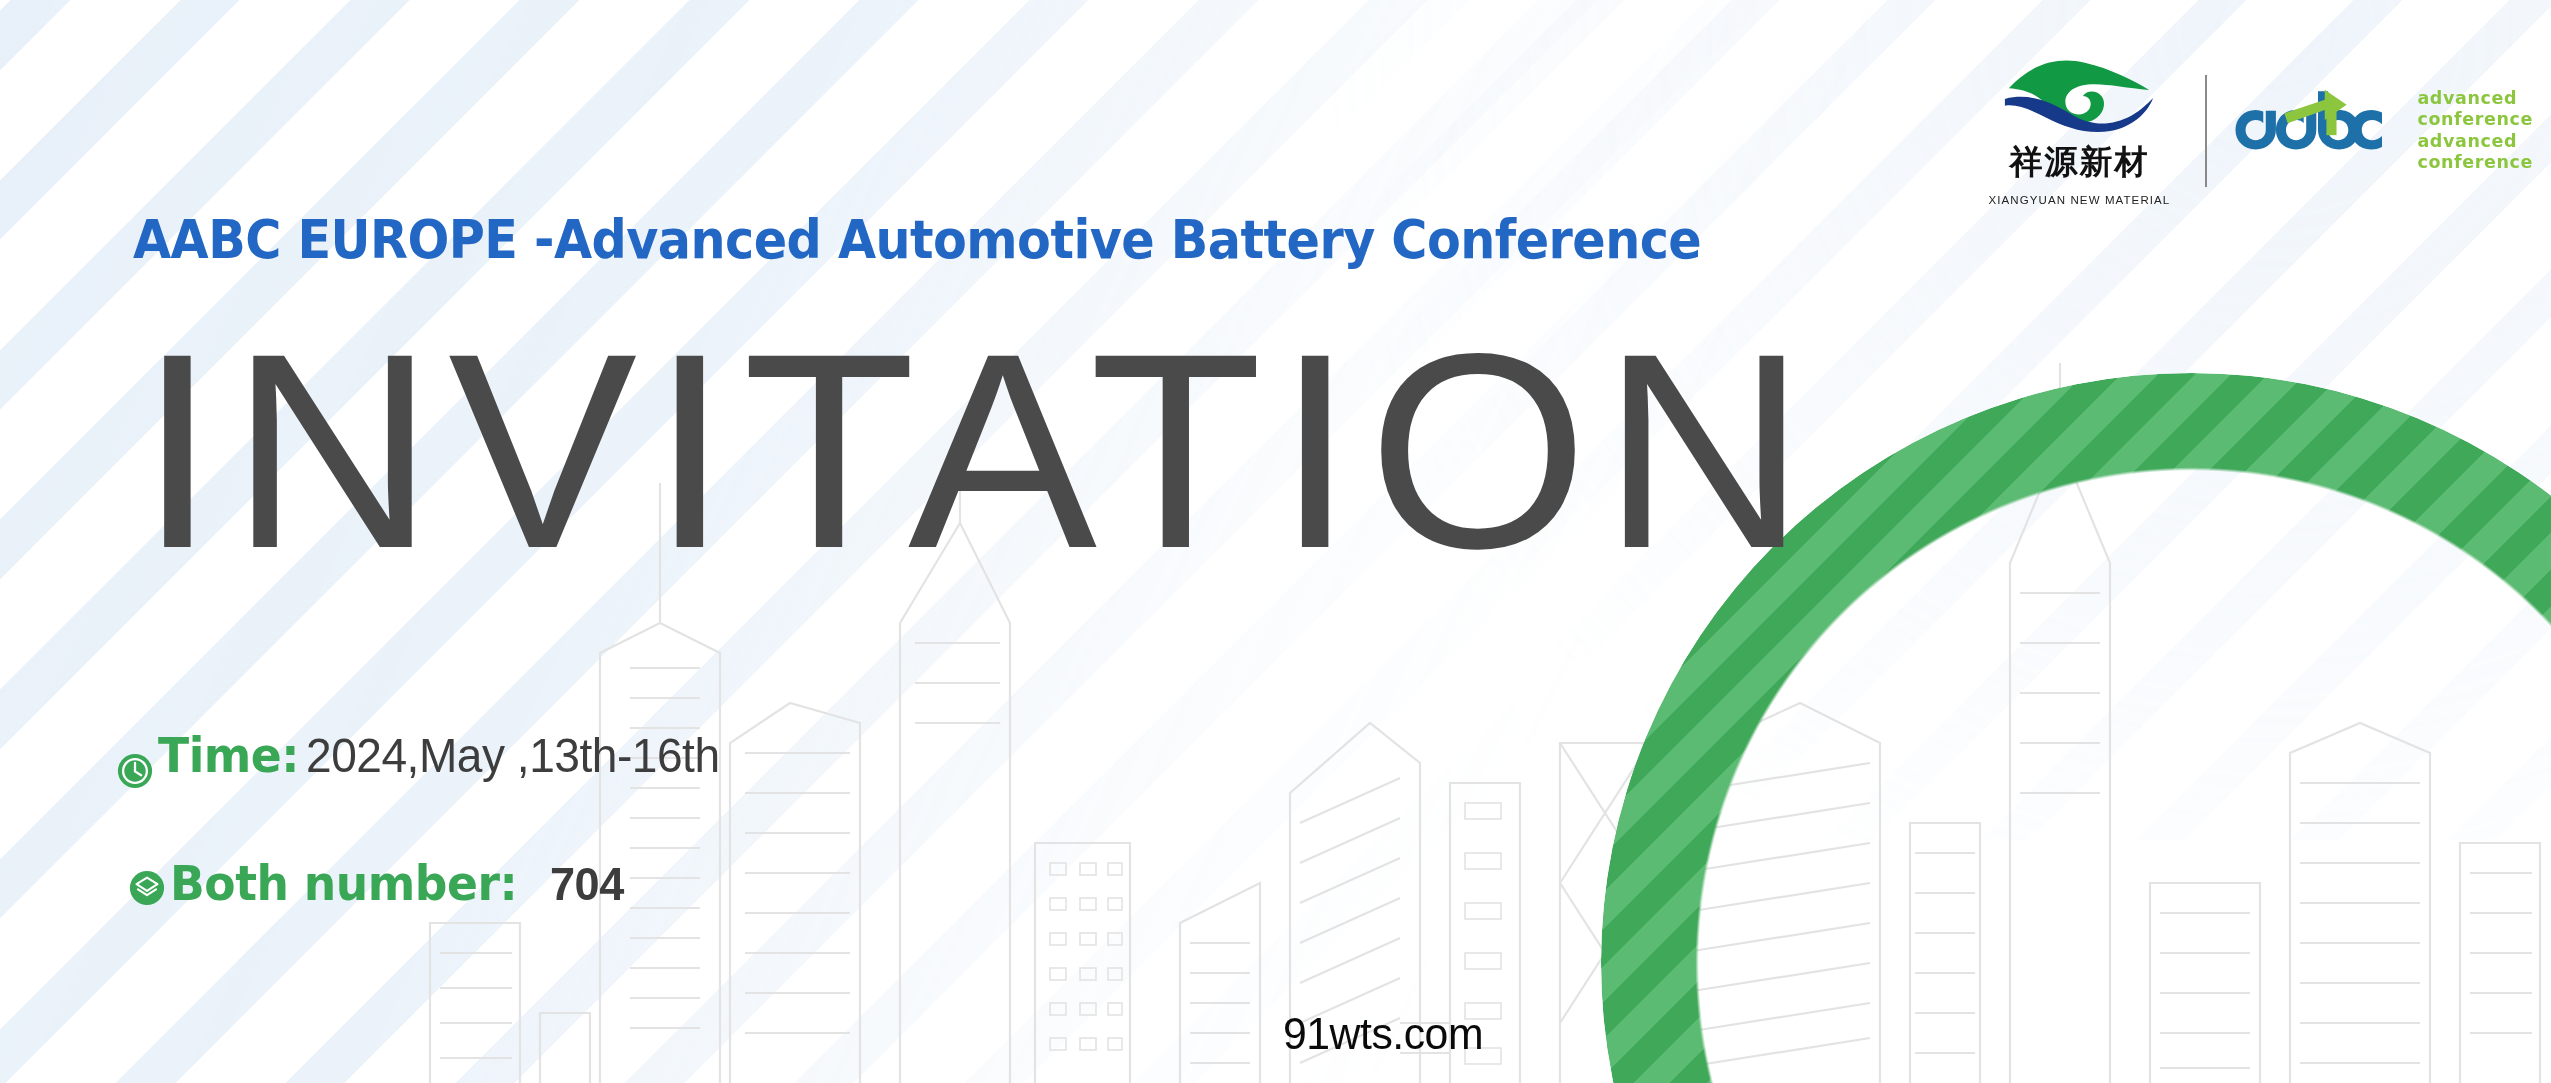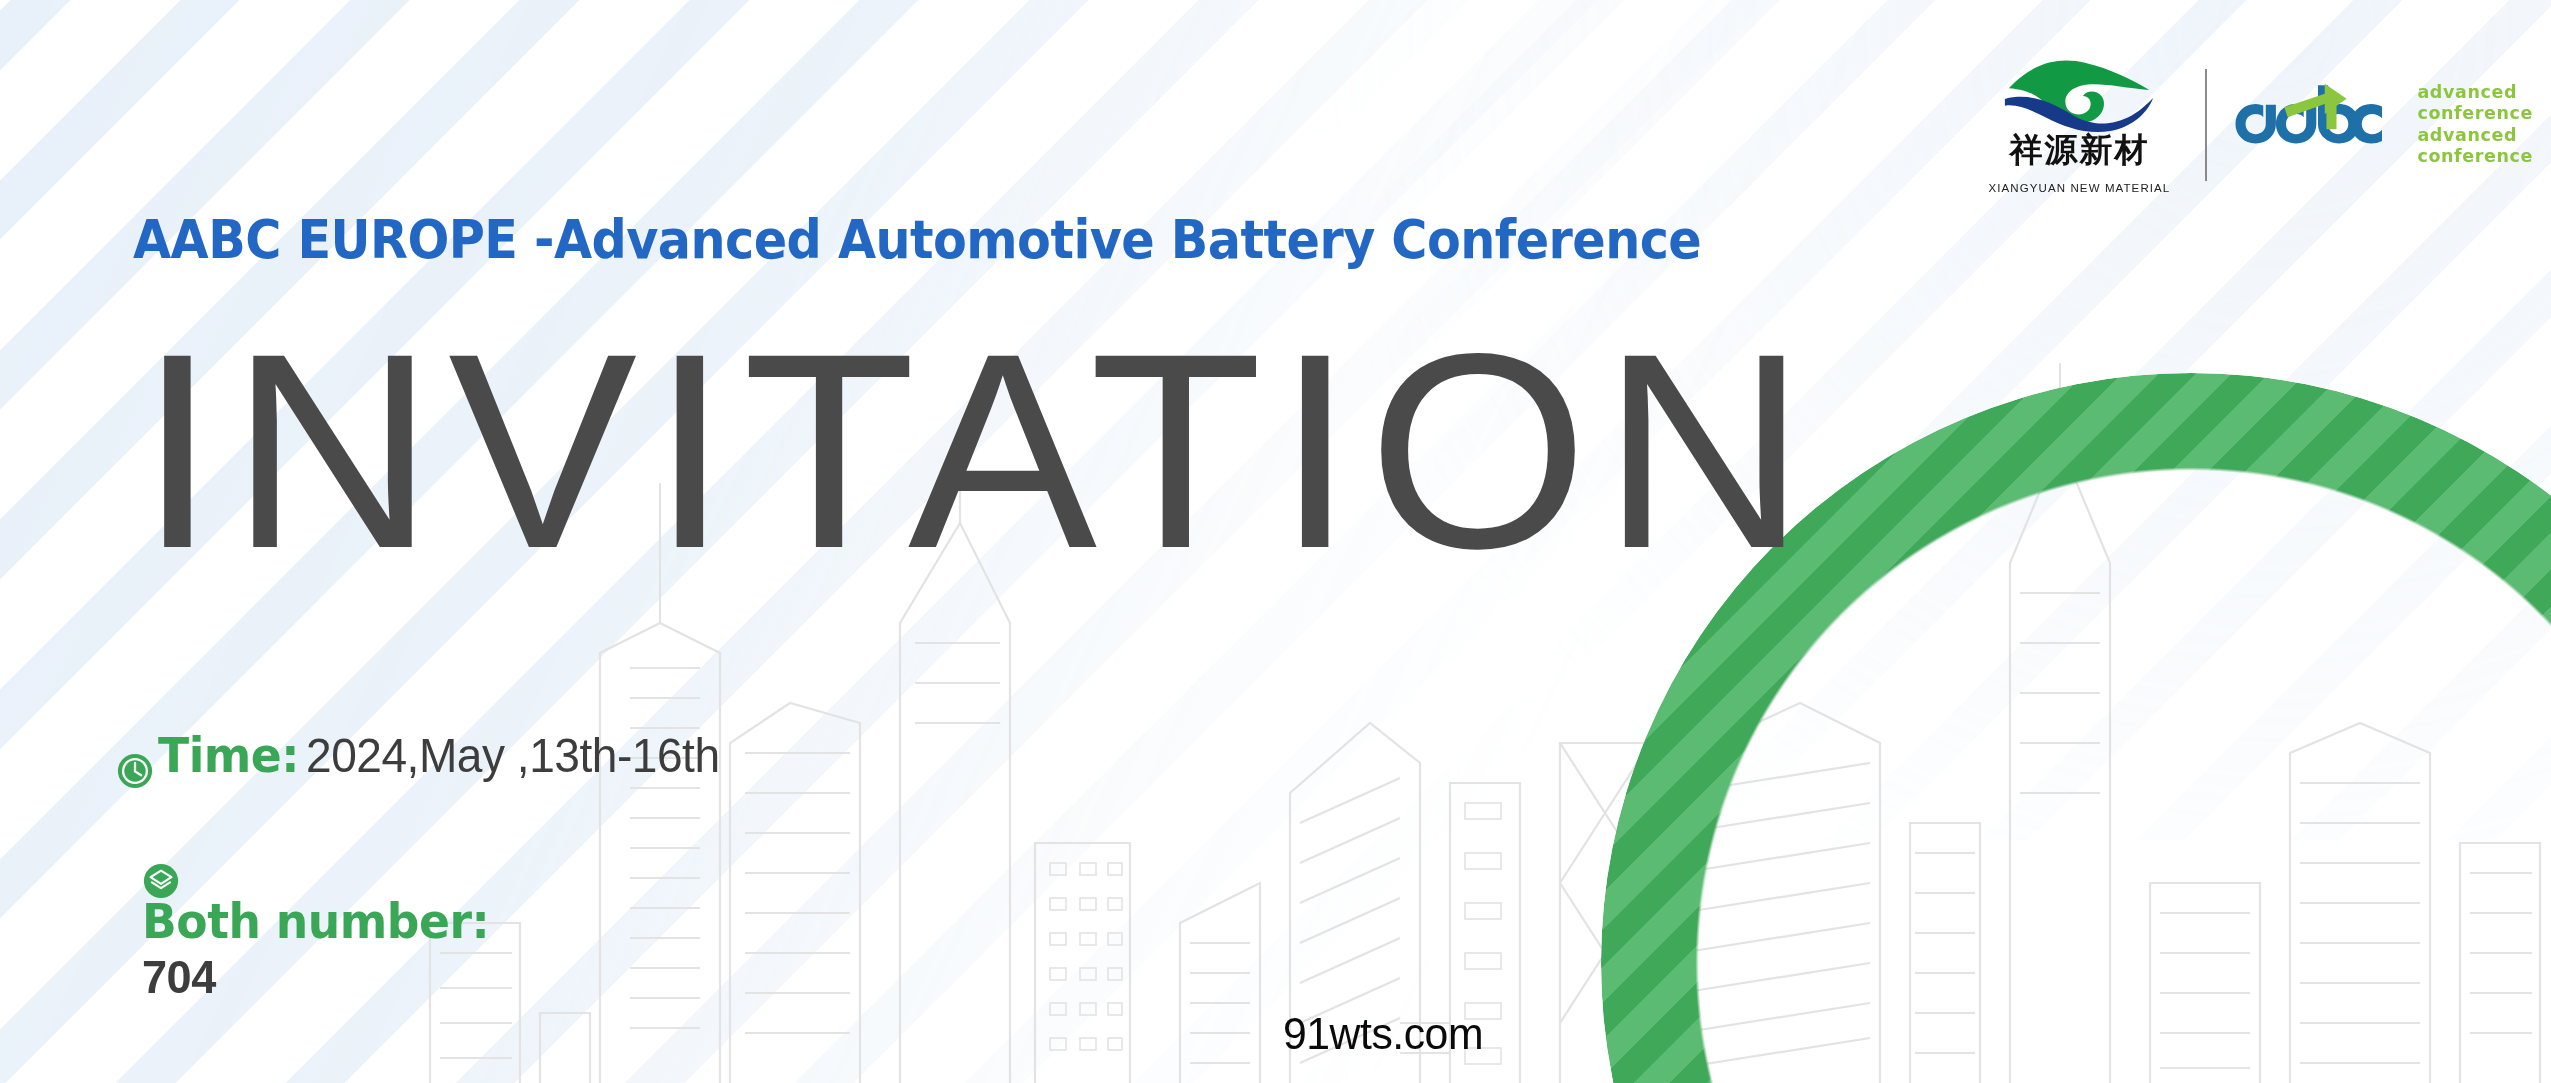--- a/index.html
+++ b/index.html
@@ -67,21 +67,21 @@
   
   .logos{
     position:absolute;top:55px;right:18px;
     display:flex;align-items:center;gap:26px;
   }
   .logo-xy{display:flex;flex-direction:column;align-items:center;width:200px;}
   .logo-xy .mark{width:160px;height:78px;}
   .logo-xy .cn{
     font-family:"DejaVu Sans",sans-serif;
     font-weight:bold;font-size:33px;letter-spacing:2px;color:#111;
-    line-height:1;margin-top:0;
+    line-height:1;margin-top:12px;
   }
   .logo-xy .en{
     font-family:Liberation Sans, sans-serif;
     font-size:11.5px;letter-spacing:1.1px;color:#222;margin-top:16px;white-space:nowrap;
   }
   .divider{width:2px;height:112px;background:#8a8a8a;}
   .logo-aabc{display:flex;gap:14px;}
   .logo-aabc .wordmark{width:170px;height:64px;}
   .logo-aabc .tagline{
     font-family:"DejaVu Sans",sans-serif;
@@ -107,21 +107,21 @@
     line-height:1;
     color:#4a4a4a;
     letter-spacing:13px;
     white-space:nowrap;
     transform:scaleX(1.02);transform-origin:left top;
   }
 
   
   .info-time{position:absolute;left:116px;top:727px;display:flex;align-items:flex-end;white-space:nowrap;}
   .info-loc{position:absolute;left:886px;top:718px;display:flex;align-items:flex-start;white-space:nowrap;}
-  .info-booth{position:absolute;left:128px;top:855px;display:flex;align-items:baseline;white-space:nowrap;flex-direction:column;}
+  .info-booth{position:absolute;left:128px;top:855px;display:flex;align-items:baseline;white-space:nowrap;}
 
   .ico{
     flex:0 0 auto;width:38px;height:38px;margin-right:4px;
     position:relative;top:7px;
   }
   .ico.loc-ico{width:38px;height:38px;top:9px;margin-right:9px;}
 
   .lbl{
     font-family:"DejaVu Sans",sans-serif;
     font-weight:bold;

